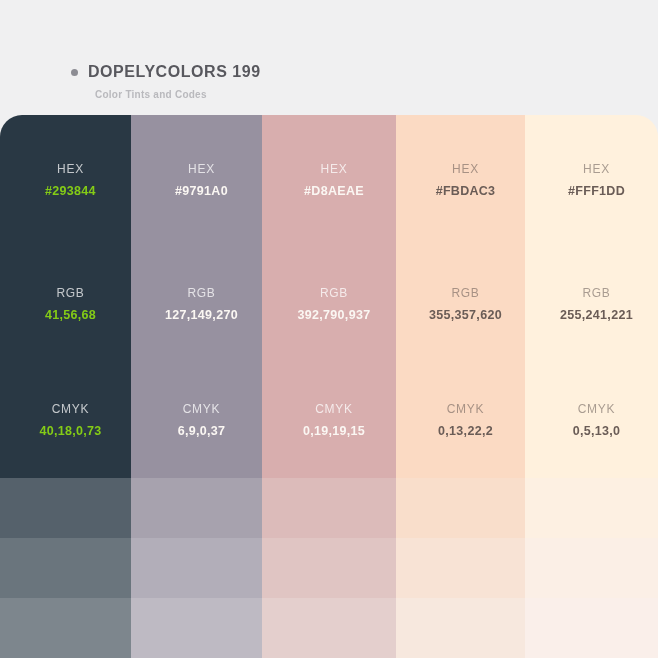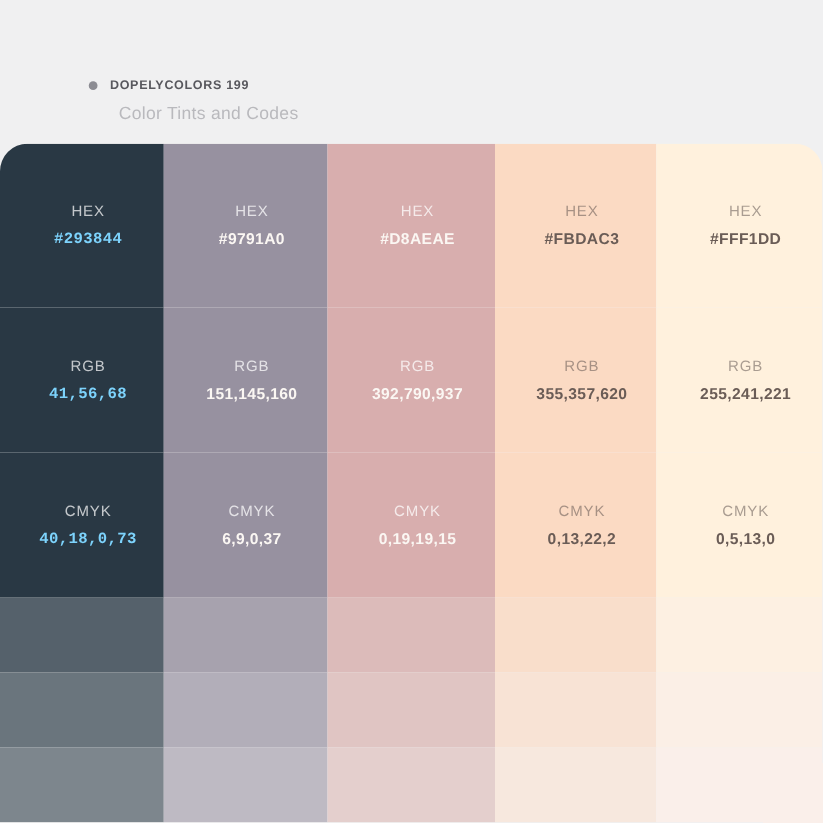--- a/index.html
+++ b/index.html
@@ -34,31 +34,31 @@
 
   #bullet-dot {
     width:7px;
     height:7px;
     border-radius:50%;
     background:#8c8c93;
     flex:0 0 auto;
   }
 
   #brand-title {
-    font-size:10px;
+    font-size:16px;
     font-weight:bold;
     letter-spacing:0.55px;
     color:#58585e;
   }
 
   #subtitle {
     margin-top:8px;
     margin-left:24px;
-    font-size:14px;
-    font-weight:normal;
+    font-size:10px;
+    font-weight:bold;
     letter-spacing:0.25px;
     color:#b9b9bd;
   }
 
   
   #palette-card {
     position:absolute;
     left:0;
     top:115px;
     width:658px;
@@ -113,21 +113,21 @@
 
   .cell-val {
     font-size:12.5px;
     font-weight:bold;
     letter-spacing:0.3px;
     line-height:1;
   }
 
   
   .light-text .cell-key { color:rgba(255,255,255,0.72); }
-  .light-text .cell-val { color:#7dd3fc;font-family:Liberation Mono, monospace; }
+  .light-text .cell-val { color:#84cc16; }
 
   
   .dark-text .cell-key { color:rgba(90,78,74,0.52); }
   .dark-text .cell-val { color:#6a5c56; }
 
   
   .mid-text .cell-key { color:rgba(255,255,255,0.74); }
   .mid-text .cell-val { color:#fbf7f3;text-align:right; }
 </style>
 </head>
@@ -161,21 +161,21 @@
     <div class="tint-cell t3" style="background: rgb(125, 134, 141);"></div>
   </div>
 
   <div class="swatch-column col-1 mid-text">
     <div class="info-cell cell-hex" style="background: rgb(151, 145, 160);">
       <span class="cell-key">HEX</span>
       <span class="cell-val">#9791A0</span>
     </div>
     <div class="info-cell cell-rgb" style="background: rgb(151, 145, 160);">
       <span class="cell-key">RGB</span>
-      <span class="cell-val">151,145,160</span>
+      <span class="cell-val">127,149,270</span>
     </div>
     <div class="info-cell cell-cmyk" style="background: rgb(151, 145, 160);">
       <span class="cell-key">CMYK</span>
       <span class="cell-val">6,9,0,37</span>
     </div>
     <div class="tint-cell t1" style="background: rgb(167, 162, 174);"></div>
     <div class="tint-cell t2" style="background: rgb(178, 174, 185);"></div>
     <div class="tint-cell t3" style="background: rgb(190, 186, 195);"></div>
   </div>
 

